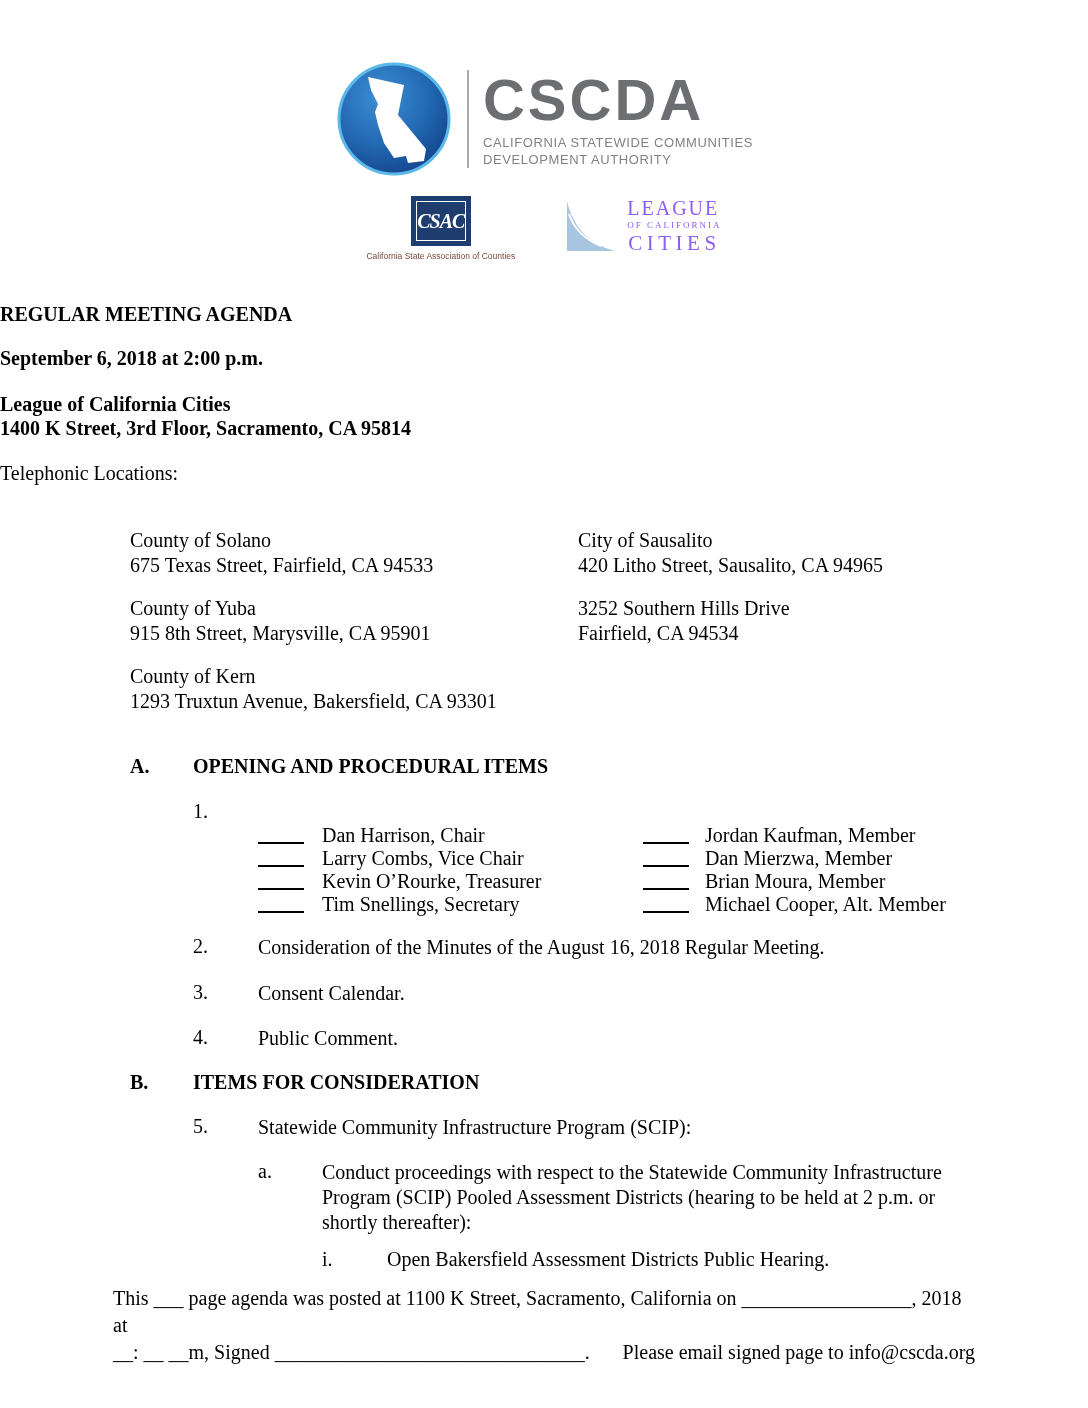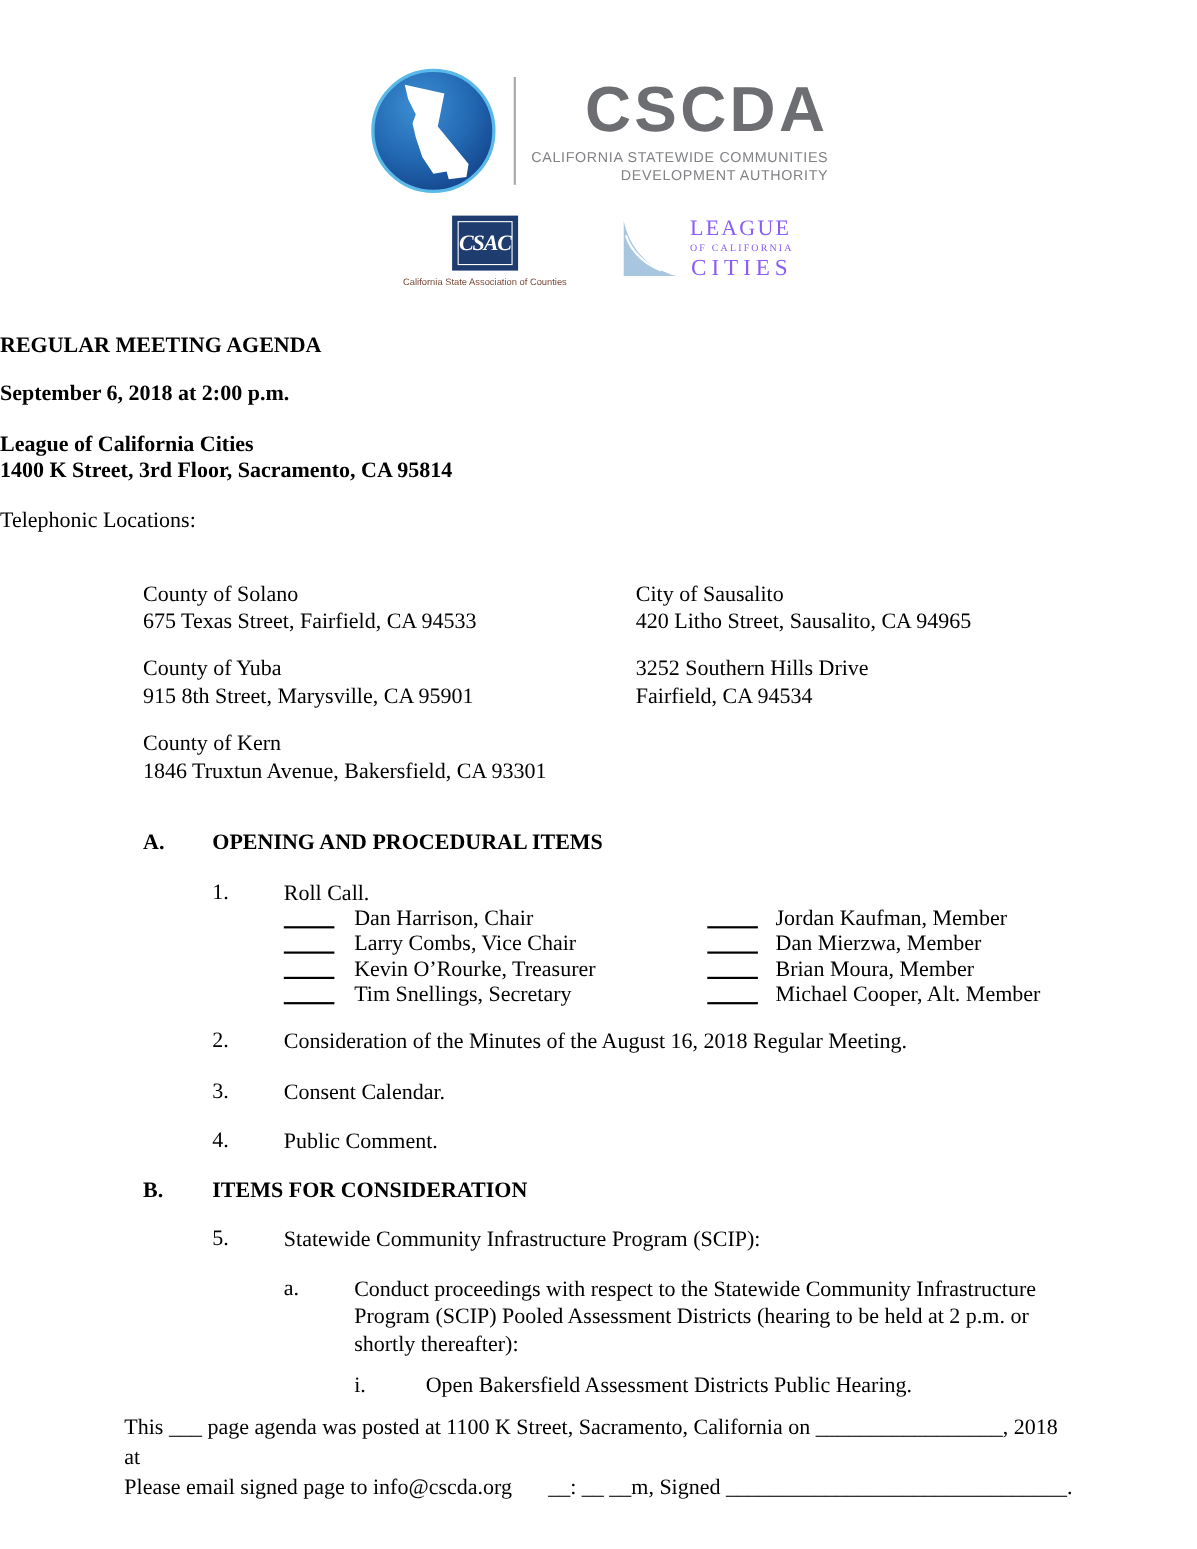--- a/index.html
+++ b/index.html
@@ -14,21 +14,21 @@
     overflow: hidden;
   }
   .abs { position: absolute; }
 
   
   .cscda-logo {
     top: 60px; left: 0; width: 100%;
     display: flex; justify-content: center; align-items: center; gap: 14px;
   }
   .cscda-divider { width: 2px; height: 98px; background: #a7a9ac; }
-  .cscda-wordmark { text-align: right; font-family: "Liberation Sans", sans-serif; color: #6d6e71; }
+  .cscda-wordmark { text-align: left; font-family: "Liberation Sans", sans-serif; color: #6d6e71; }
   .cscda-acronym { font-size: 58px; font-weight: 700; letter-spacing: 3px; line-height: 58px; }
   .cscda-tagline { font-size: 13px; letter-spacing: 0.6px; line-height: 17px; margin-top: 5px; color: #808285; }
 
   
   .partner-row {
     top: 196px; left: 0; width: 100%;
     display: flex; justify-content: center; align-items: flex-start; gap: 48px;
   }
   .csac-logo { display: flex; flex-direction: column; align-items: center; }
   .csac-box {
@@ -154,28 +154,27 @@
   <div class="abs loc-left loc-cell" style="top:596px">
     <div>County of Yuba</div>
     <div>915 8th Street, Marysville, CA 95901</div>
   </div>
   <div class="abs loc-right loc-cell" style="top:596px">
     <div>3252 Southern Hills Drive</div>
     <div>Fairfield, CA 94534</div>
   </div>
   <div class="abs loc-left loc-cell" style="top:664px">
     <div>County of Kern</div>
-    <div>1846 Truxtun Avenue, Bakersfield, CA 93301</div>
+    <div>1293 Truxtun Avenue, Bakersfield, CA 93301</div>
   </div>
 
   <span class="abs sec-letter" style="top:755px">A.</span>
   <span class="abs sec-title" style="top:755px">OPENING AND PROCEDURAL ITEMS</span>
 
   <span class="abs item-num" style="top:800px">1.</span>
-  <span class="abs item-text" style="top:800px">Roll Call.</span>
 
   <div class="abs roll-row" style="top:824px">
     <span class="blank blank-l"></span>
     <span class="name-l">Dan Harrison, Chair</span>
     <span class="blank blank-r"></span>
     <span class="name-r">Jordan Kaufman, Member</span>
   </div>
   <div class="abs roll-row" style="top:847px">
     <span class="blank blank-l"></span>
     <span class="name-l">Larry Combs, Vice Chair</span>
@@ -212,18 +211,18 @@
 
   <span class="abs sub-num" style="top:1160px">a.</span>
   <span class="abs sub-text" style="top:1160px">Conduct proceedings with respect to the Statewide Community Infrastructure Program (SCIP) Pooled Assessment Districts (hearing to be held at 2 p.m. or shortly thereafter):</span>
 
   <span class="abs rom-num" style="top:1248px">i.</span>
   <span class="abs rom-text" style="top:1248px">Open Bakersfield Assessment Districts Public Hearing.</span>
 
   <div class="abs footer" style="top:1285px">
     <div>This ___ page agenda was posted at 1100 K Street, Sacramento, California on _________________, 2018 at</div>
     <div class="footer-line2">
+      <span>__: __ __m, Signed _______________________________.</span>
       <span>Please email signed page to info@cscda.org</span>
-      <span>__: __ __m, Signed _______________________________.</span>
     </div>
   </div>
 
 </div>
 
 </body></html>

